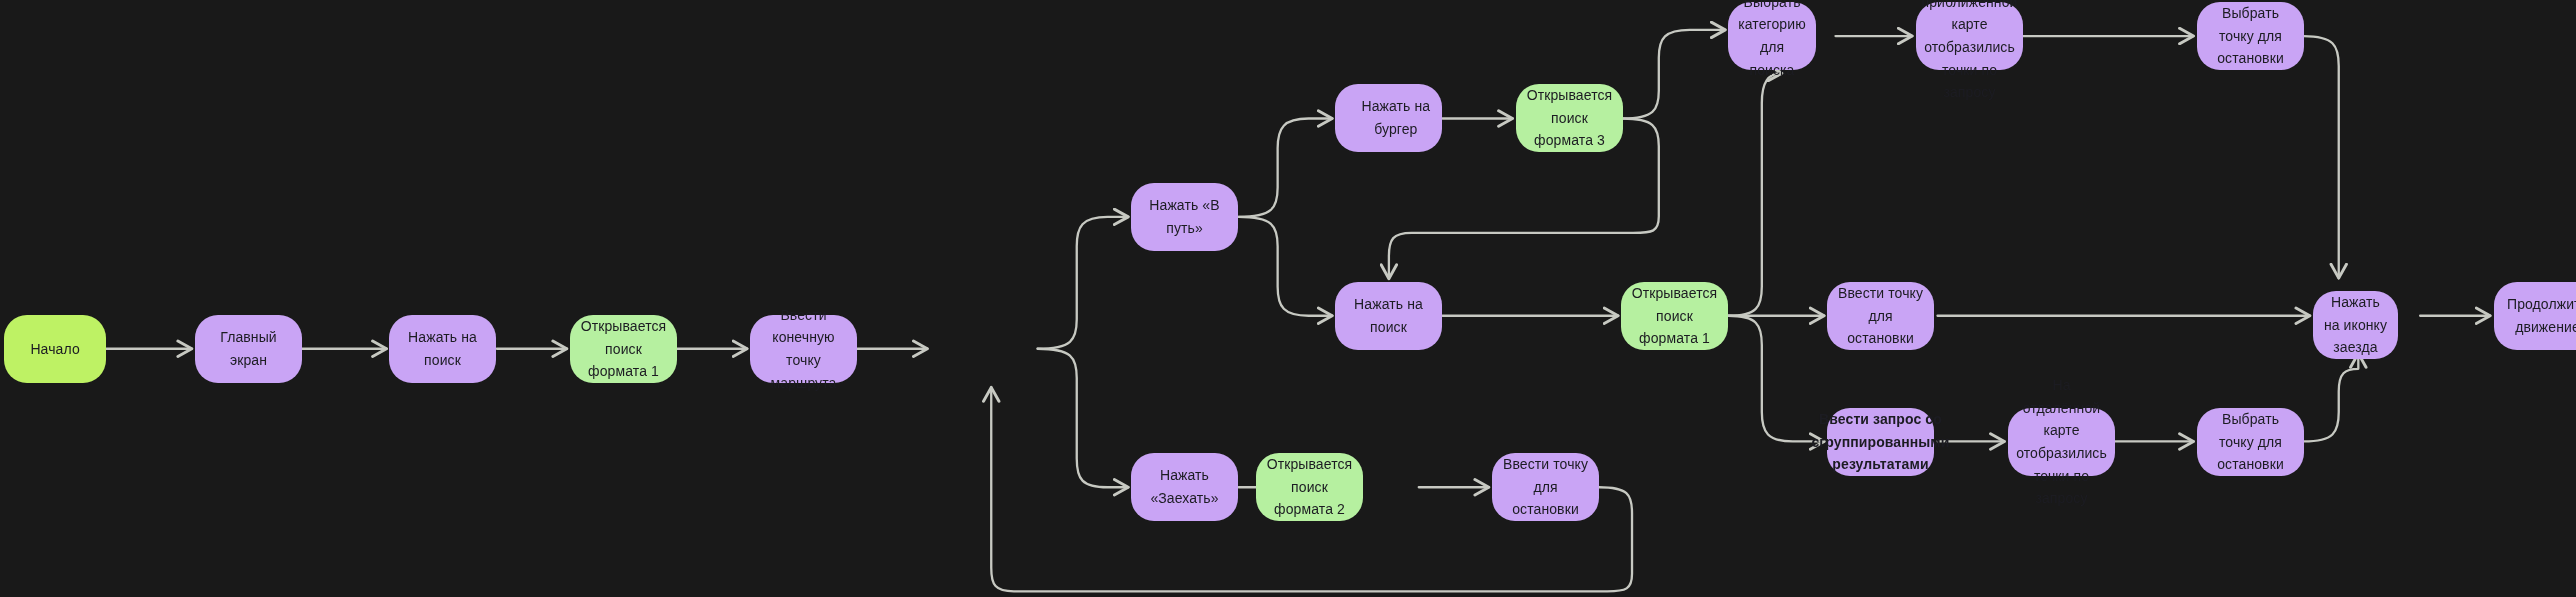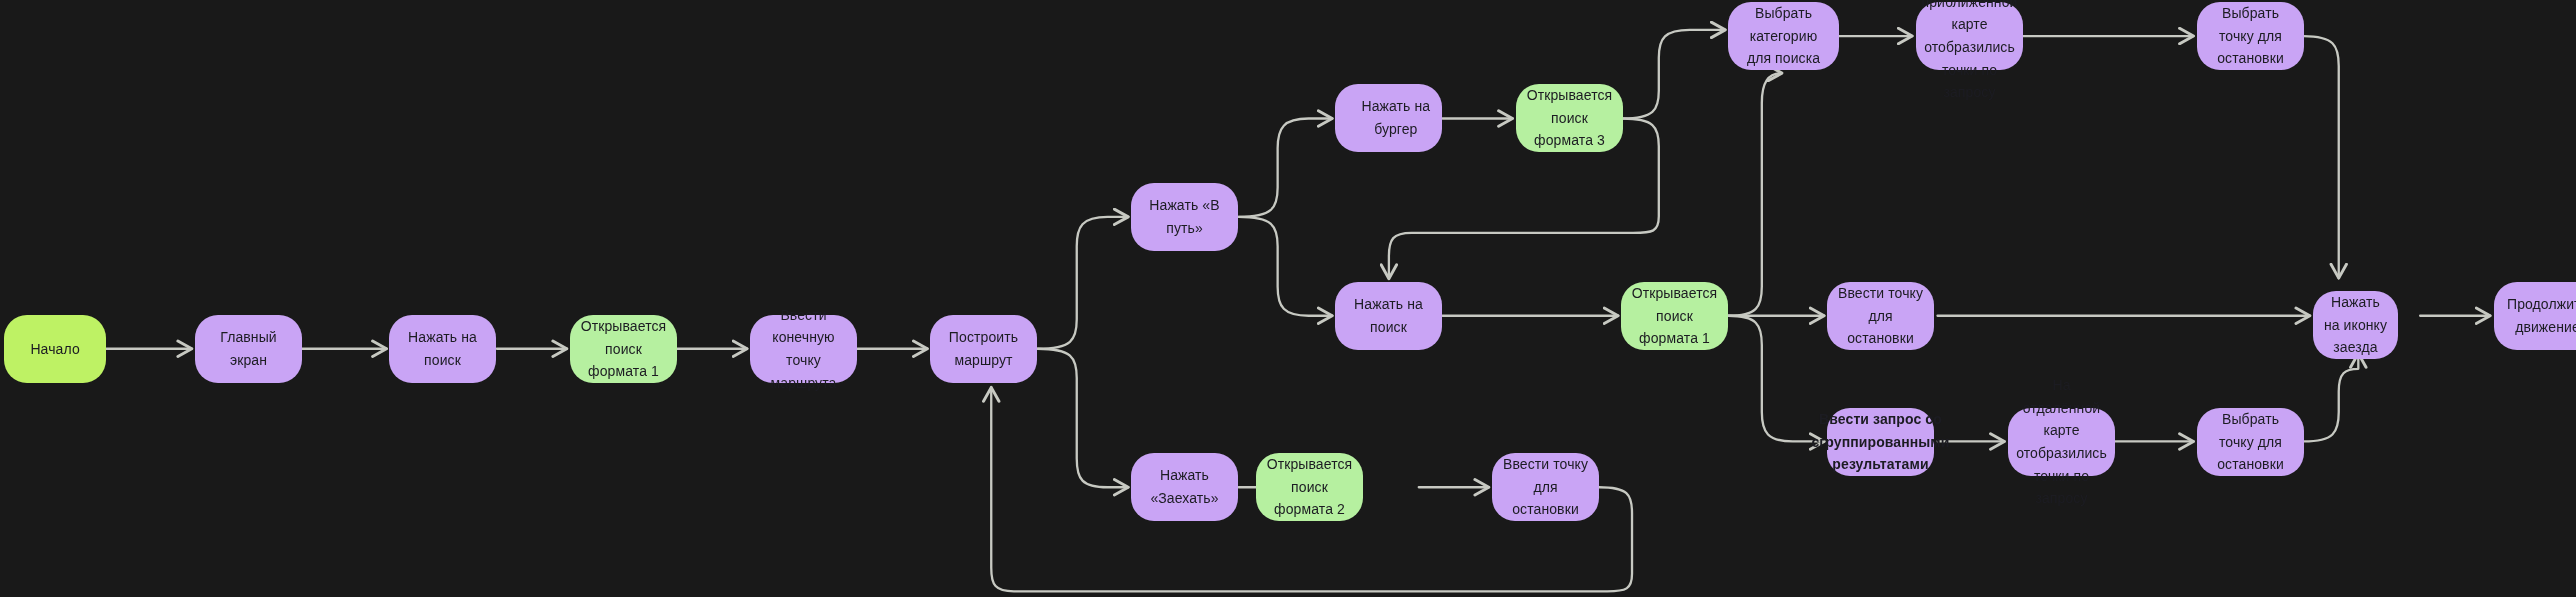--- a/index.html
+++ b/index.html
@@ -104,29 +104,28 @@
       <path d="M3104,946 C3160,946 3168,960 3168,996 L3168,1114 C3168,1144 3156,1148 3120,1148 L1968,1148 C1932,1148 1924,1136 1924,1102 L1924,752"></path>
     </g>
   </svg>
 <div class="node node-blue" style="left: 4.1px; top: 315px; width: 102px; height: 68px;">Начало</div>
     <div class="node node-purple" style="left: 195px; top: 315px; width: 107px; height: 68px;">Главный экран</div>
     <div class="node node-purple" style="left: 389px; top: 315px; width: 107px; height: 68px;">Нажать на поиск</div>
     <div class="node node-green" style="left: 570px; top: 315px; width: 107px; height: 68px;">Открывается поиск
 формата 1</div>
     <div class="node node-purple" style="left: 750px; top: 315px; width: 107px; height: 68px;">Ввести конечную
 точку маршрута</div>
-    <div class="node node-purple" style="left: 930px; top: 315px; width: 107px; height: 68px;">Построить маршрут</div>
     <div class="node node-purple" style="left: 1131px; top: 183px; width: 107px; height: 68px;">Нажать «В путь»</div>
     <div class="node node-purple" style="left: 1335px; top: 84px; width: 107px; height: 68px; padding-left: 24px;">Нажать на бургер</div>
     <div class="node node-green" style="left: 1516px; top: 84px; width: 107px; height: 68px;">Открывается поиск
 формата 3</div>
     <div class="node node-purple" style="left: 1335px; top: 282px; width: 107px; height: 68px;">Нажать на поиск</div>
     <div class="node node-green" style="left: 1621px; top: 282px; width: 107px; height: 68px;">Открывается поиск
 формата 1</div>
-    <div class="node node-purple" style="left: 1728px; top: 2.1px; width: 111px; height: 68px;">Выбрать категорию
+    <div class="node node-purple" style="left: 1728px; top: 2.1px; width: 88px; height: 68px;">Выбрать категорию
 для поиска</div>
     <div class="node node-purple" style="left: 1916px; top: 2.1px; width: 107px; height: 68px;">На приближённой
 карте отобразились
 точки по запросу</div>
     <div class="node node-purple" style="left: 2197px; top: 2.1px; width: 107px; height: 68px;">Выбрать точку для
 остановки</div>
     <div class="node node-purple" style="left: 1827px; top: 282px; width: 107px; height: 68px;">Ввести точку для
 остановки</div>
     <div class="node node-purple" style="left: 1827px; top: 408px; width: 107px; height: 68px; font-weight: bold;">Ввести запрос со
 сгруппированными

